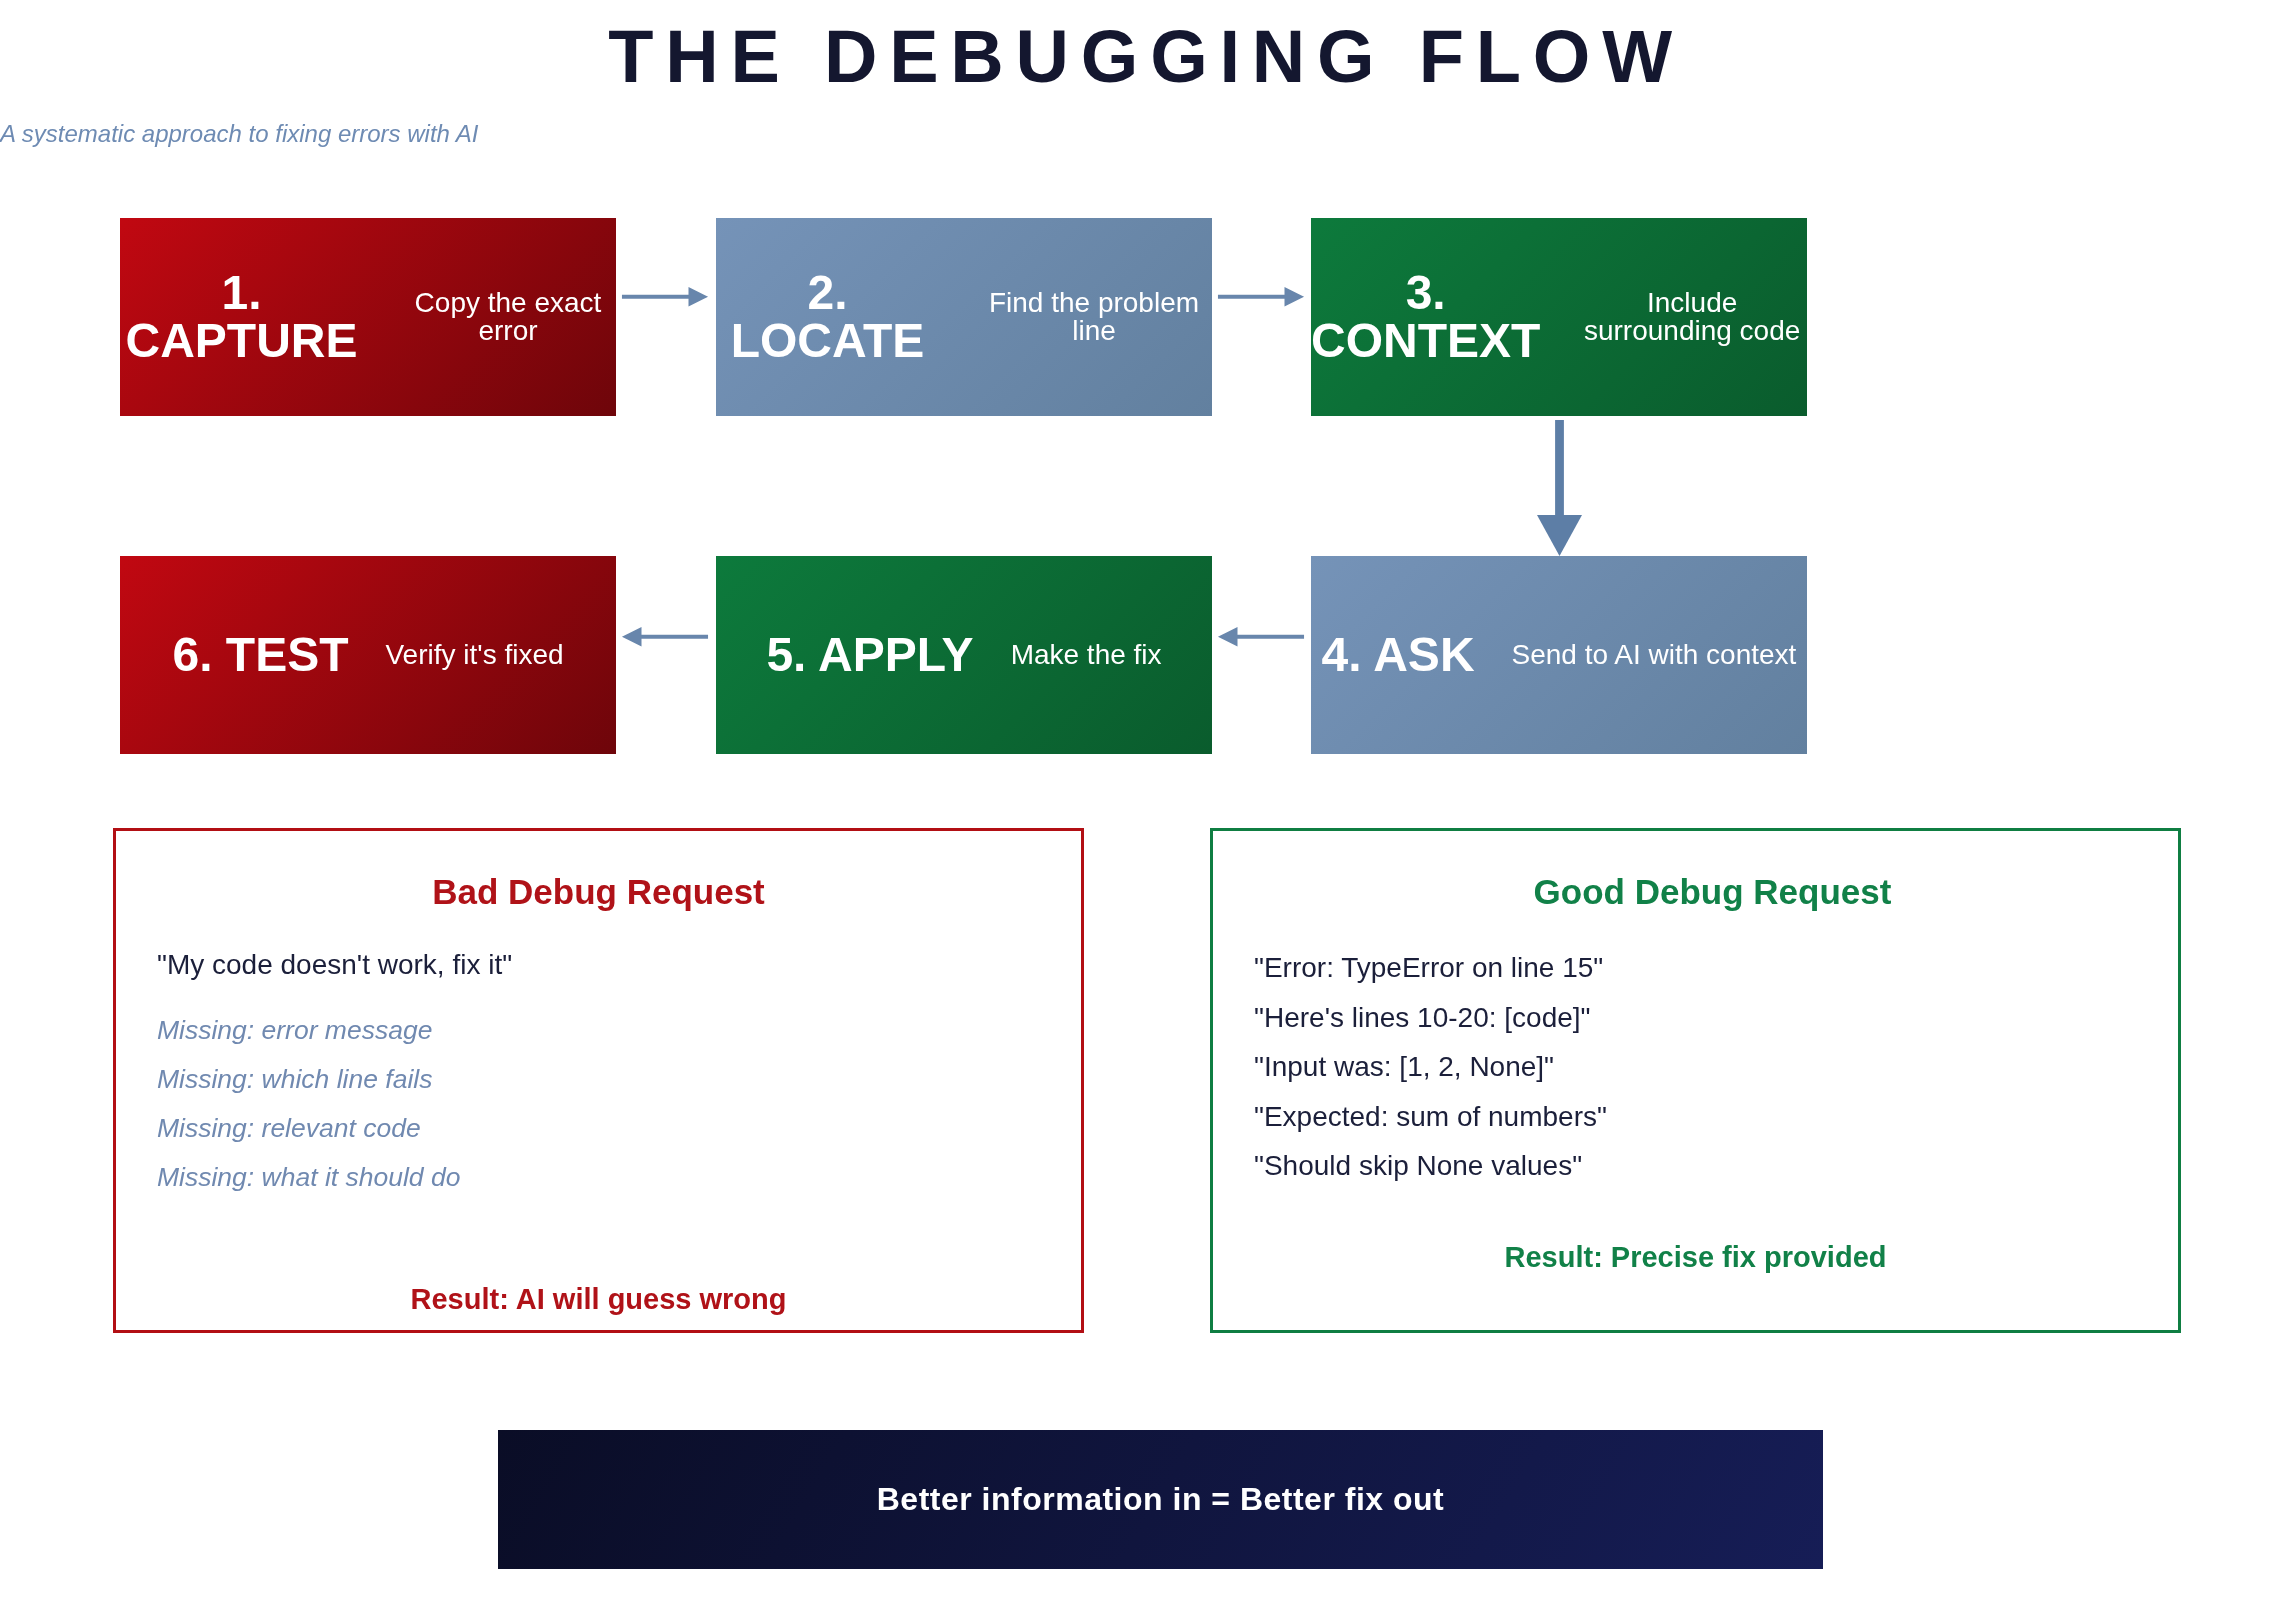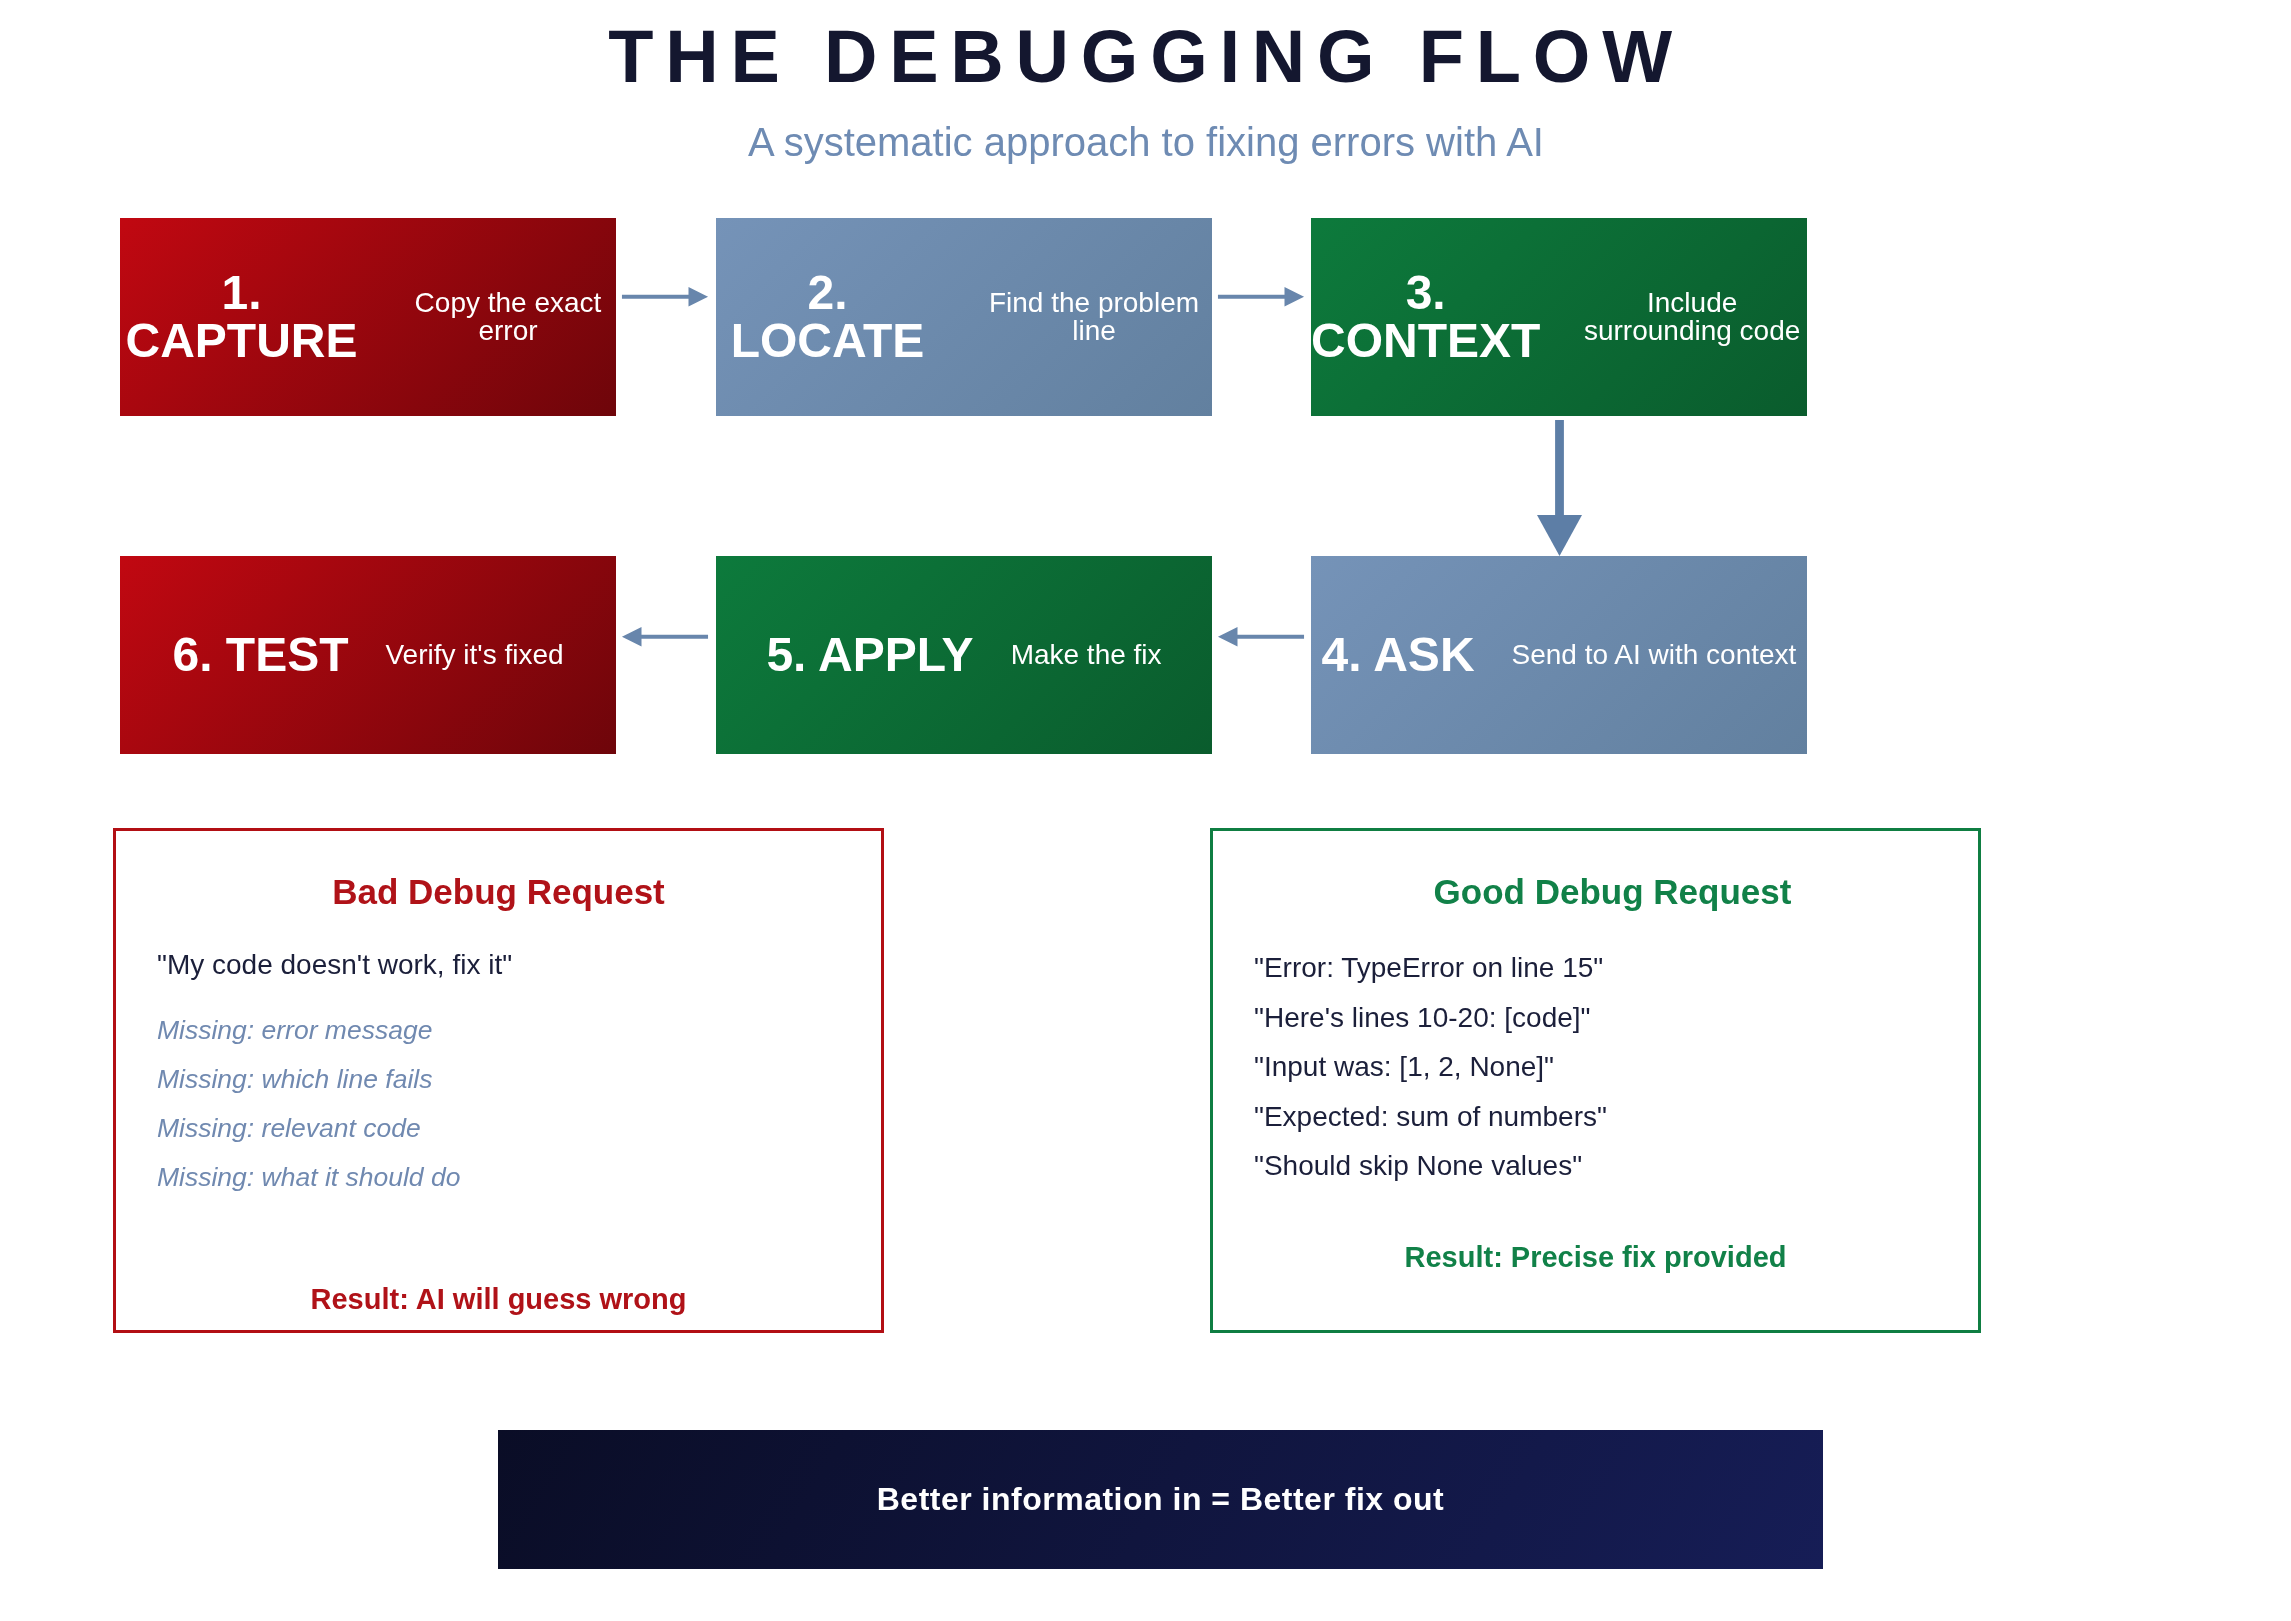--- a/index.html
+++ b/index.html
@@ -7,22 +7,22 @@
     position:relative; width:2292px; height:1621px; background:#ffffff;
     font-family:"Liberation Sans", sans-serif; overflow:hidden;
   }
 
   
   .main-title {
     position:absolute; top:13.7px; left:0; width:100%; text-align:center;
     font-size:74px; font-weight:bold; letter-spacing:11.8px; color:#14172f;
   }
   .subtitle {
-    position:absolute; top:120px; left:0; width:100%; text-align:center;
-    font-size:40px; color:#6e8bb3;
+    position:absolute; top:120px; left:0; width:100%; text-align:left;
+    font-size:24px; font-style:italic; color:#6e8bb3;
   }
 
   
   .step {
     position:absolute; width:496px; height:198px;
     display:flex; flex-direction:row; align-items:center; justify-content:center;
     gap:37px; color:#ffffff; text-align:center;
   }
   .step-title { font-size:48px; font-weight:bold; line-height:1; }
   .step-sub   { font-size:28px; line-height:1; }
@@ -38,21 +38,21 @@
 
   .arrow { position:absolute; }
   .arrow-r1 { left:620px;  top:285px; }
   .arrow-r2 { left:1216px; top:285px; }
   .arrow-l1 { left:620px;  top:625px; }
   .arrow-l2 { left:1216px; top:625px; }
   .arrow-down { left:1537px; top:420px; }
 
   
   .panel {
-    position:absolute; top:828px; width:771px; height:505px;
+    position:absolute; top:828px; width:971px; height:505px;
     background:#ffffff; box-sizing:border-box;
   }
   .panel-bad  { left:113px;  border:3.9px solid #b20f14; }
   .panel-good { left:1210px; border:3.9px solid #0f7e42; }
   .panel-title {
     position:absolute; top:43px; left:0; width:100%; text-align:center;
     font-size:35px; font-weight:bold; line-height:1;
   }
   .panel-bad .panel-title  { color:#b01218; }
   .panel-good .panel-title { color:#118148;padding-left:17px; }

